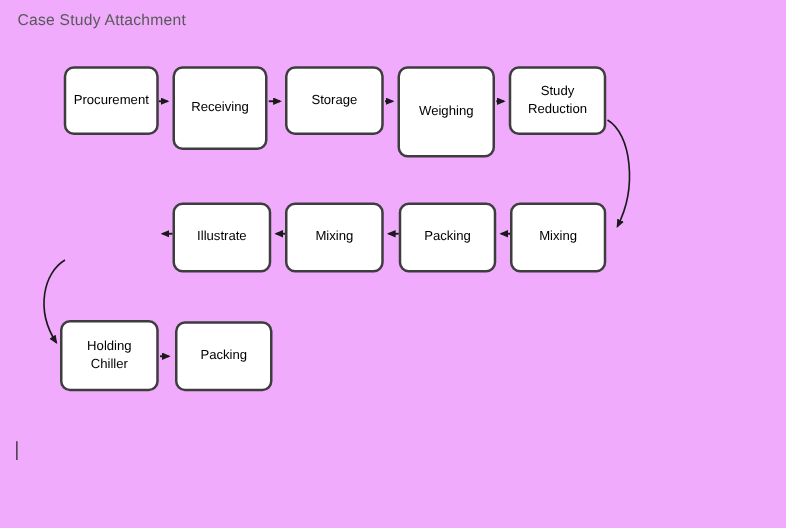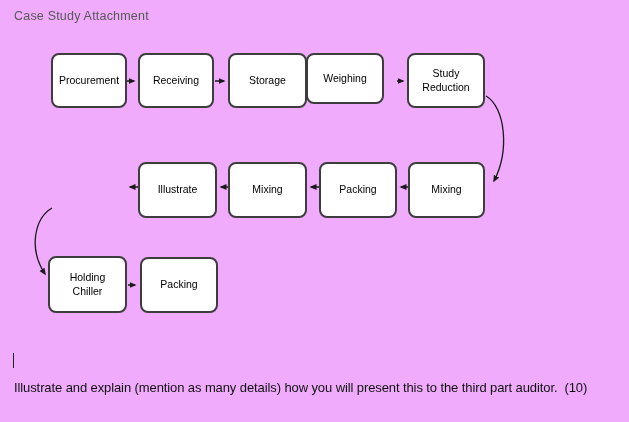--- a/index.html
+++ b/index.html
@@ -98,27 +98,27 @@
       <path d="M138,187 H130" stroke="#1a1a1a" stroke-width="1.5" fill="none" marker-end="url(#ah)"></path>
 
       <path d="M52,208 C35,218 28,248 45,274" stroke="#1a1a1a" stroke-width="1.3" fill="none" marker-end="url(#ah)"></path>
 
       <path d="M128,285 H135" stroke="#1a1a1a" stroke-width="1.5" fill="none" marker-end="url(#ah)"></path>
     </svg>
 
     <div class="node" style="left:51px;top:53px;width:76px;height:55px">
         <span>Procurement</span>
       </div>
-    <div class="node" style="left:138px;top:53px;width:76px;height:55px">
+    <div class="node" style="left:138px;top:53px;width:76px;height:67px">
         <span>Receiving</span>
       </div>
     <div class="node" style="left:228px;top:53px;width:79px;height:55px">
         <span>Storage</span>
       </div>
-    <div class="node" style="left:306px;top:53px;width:78px;height:51px">
+    <div class="node" style="left:318px;top:53px;width:78px;height:73px">
         <span>Weighing</span>
       </div>
     <div class="node" style="left:407px;top:53px;width:78px;height:55px">
         <span>Study Reduction</span>
       </div>
 
     <div class="node" style="left:138px;top:162px;width:79px;height:56px">
         <span>Illustrate</span>
       </div>
     <div class="node" style="left:228px;top:162px;width:79px;height:56px">
@@ -135,15 +135,14 @@
         <span>Mixing</span>
       </div>
     <div class="node" style="left:140px;top:257px;width:78px;height:56px">
         <span>Packing</span>
       </div>
 
   </div>
 
   <div class="caret"></div>
 
-  <div class="question">Illustrate and explain (mention as many details) how you will present this to the third part auditor.  (10)</div>
 
 </div>
 
 </body></html>

